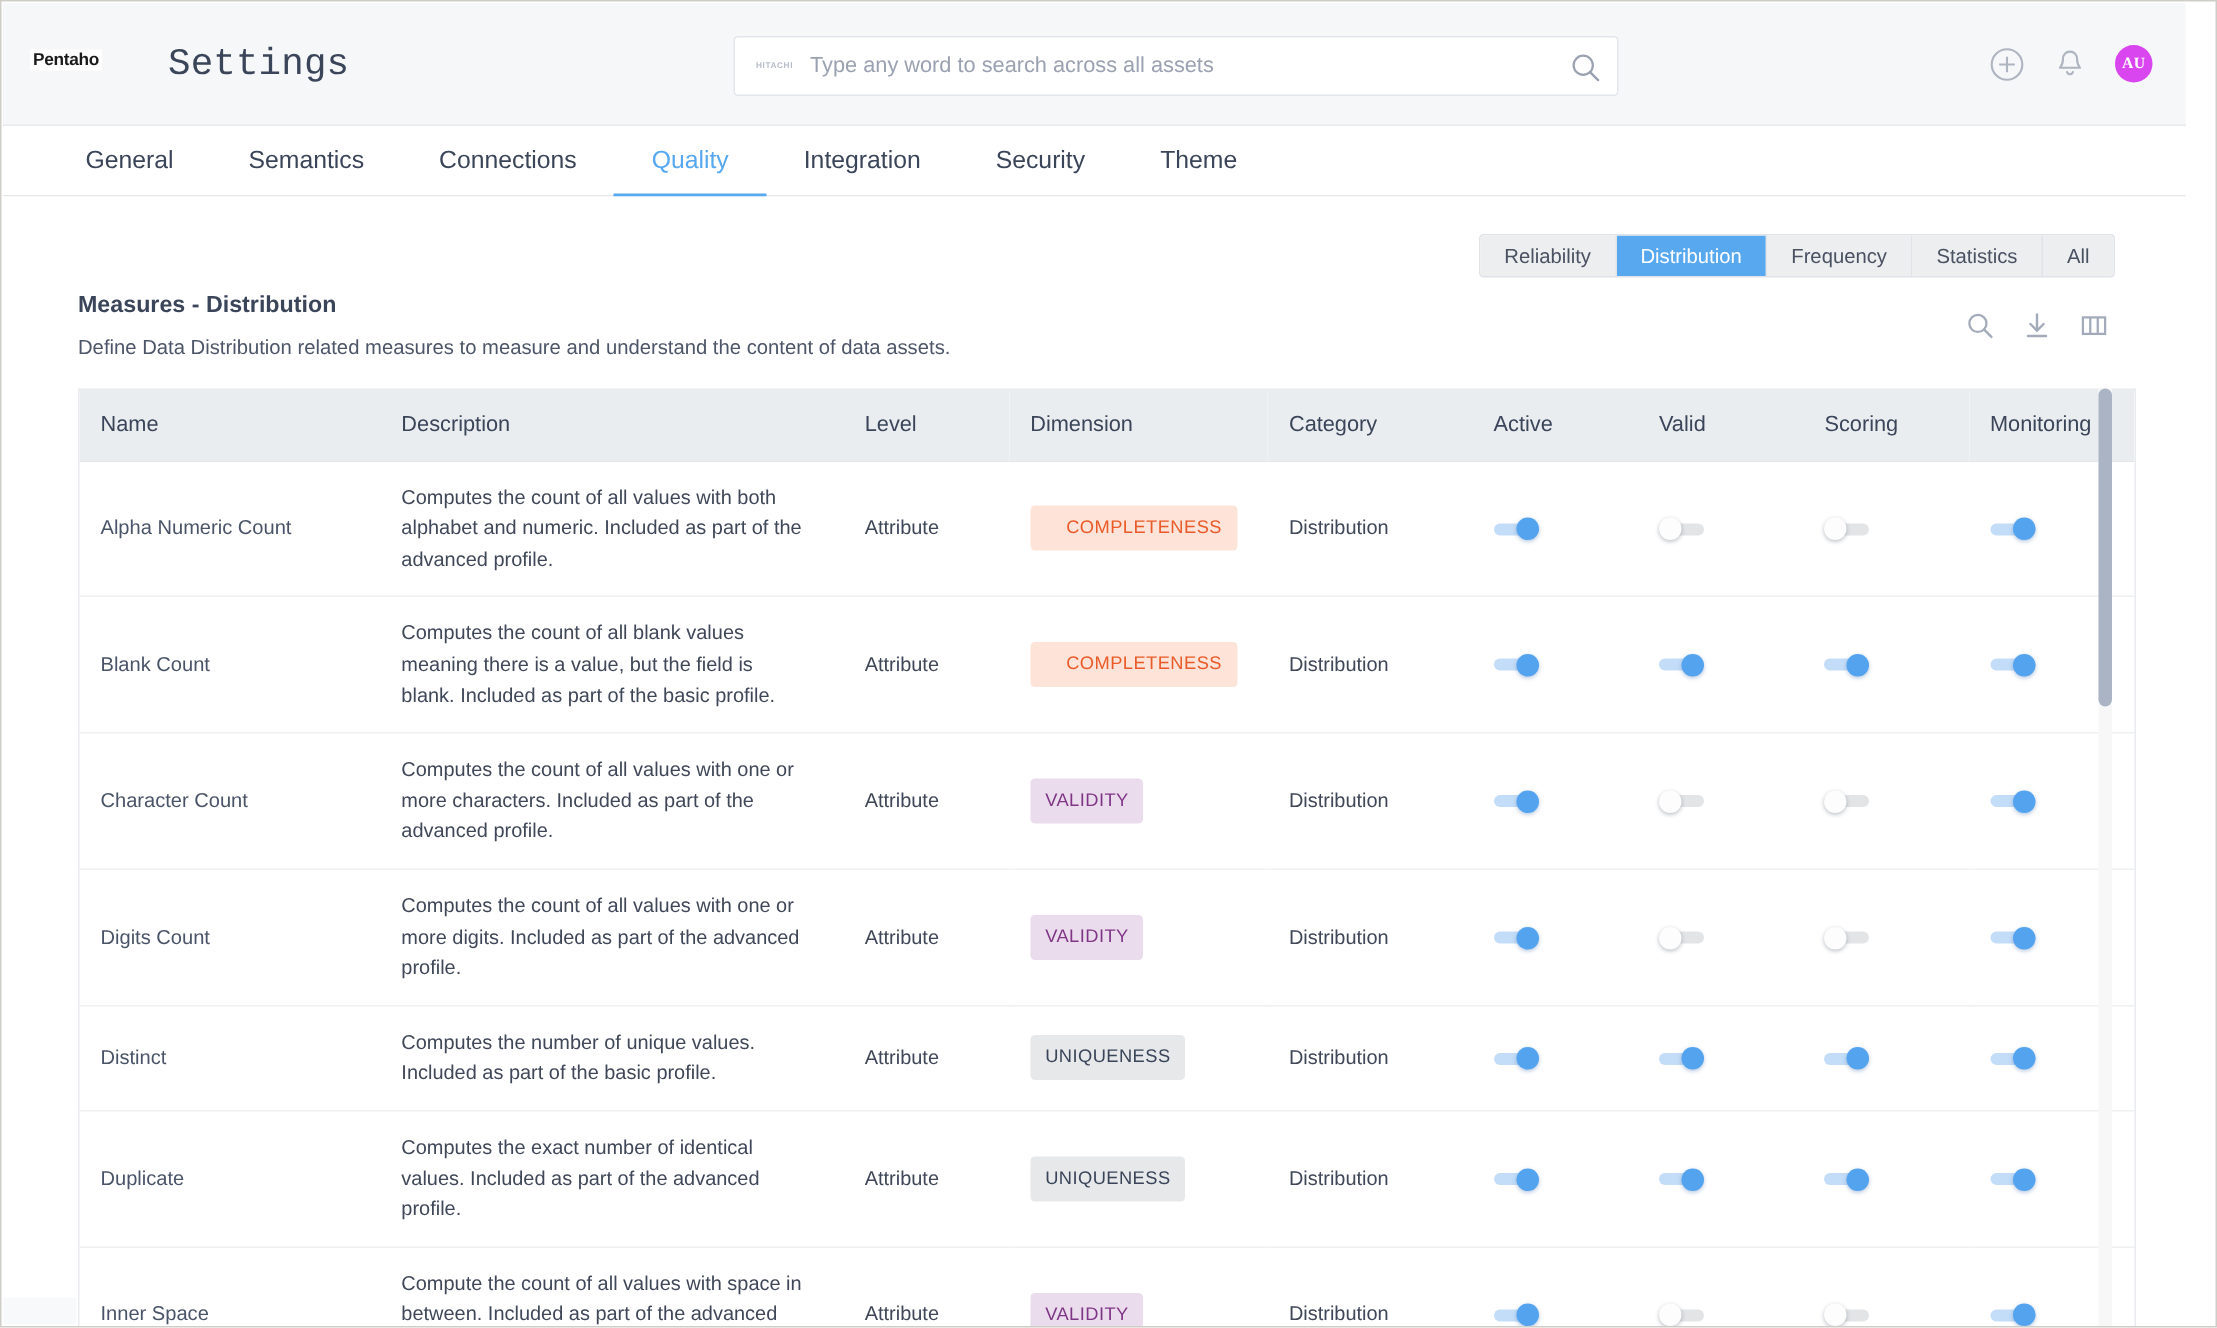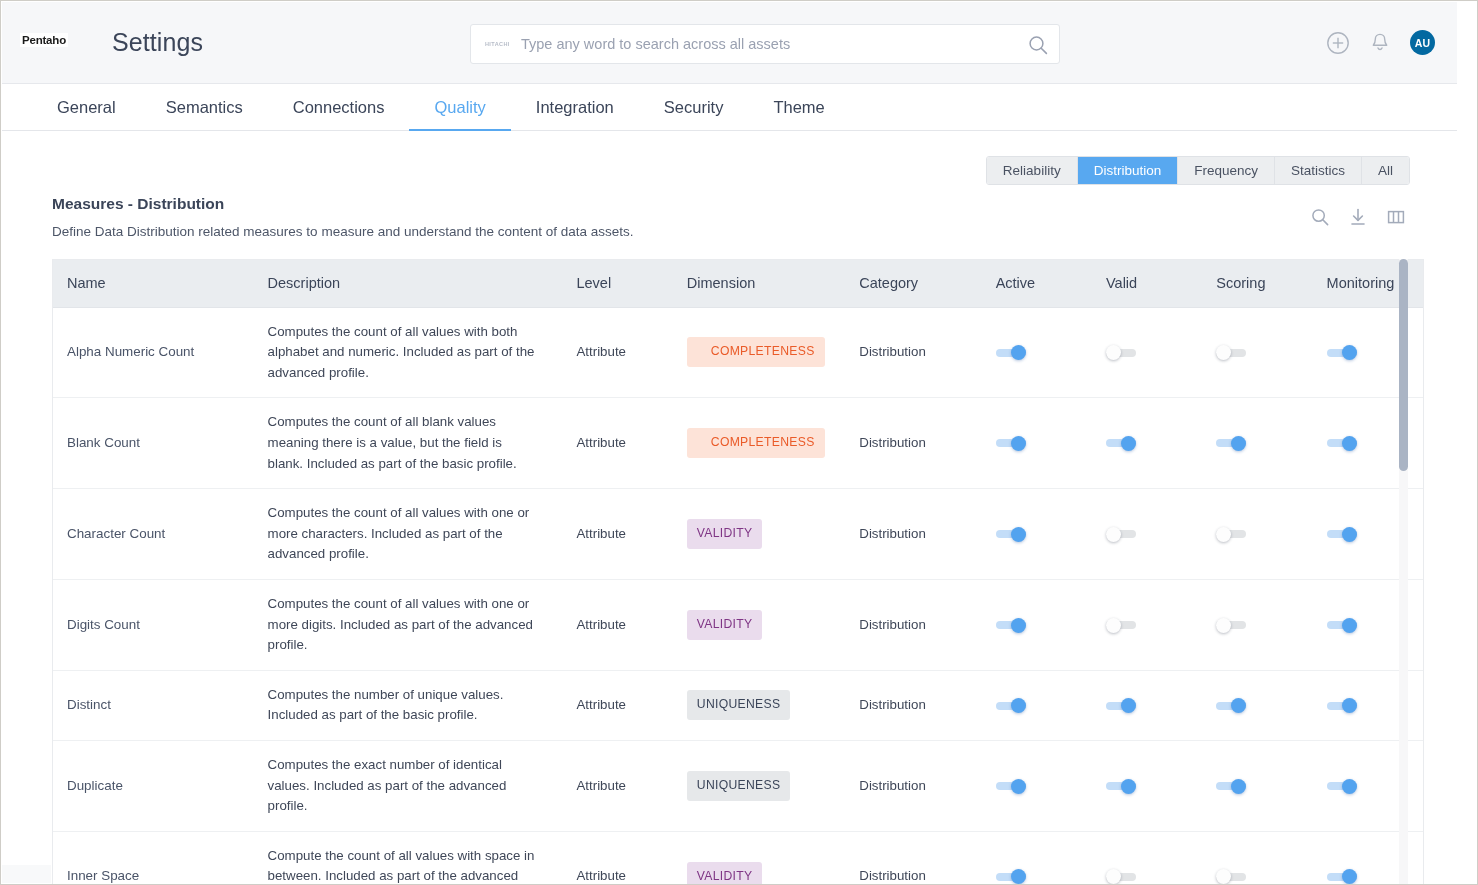--- a/index.html
+++ b/index.html
@@ -30,23 +30,24 @@
   .logo {
     position: absolute; left: 18px; top: 31px;
     font-size: 11.5px; font-weight: bold; letter-spacing: -0.2px;
     color: #1b1b1b; background: #ffffff;
     padding: 1px 2px;
   }
   .page-title {
     position: absolute; left: 110px; top: 26px;
     font-size: 25px; font-weight: 400; color: #3b4559;
     letter-spacing: 0.1px;
+    font-family: Liberation Mono, monospace;
   }
   .searchbox {
-    position: absolute; left: 468px; top: 22px;
+    position: absolute; left: 487px; top: 22px;
     width: 590px; height: 40px;
     background: #ffffff;
     border: 1px solid #e3e6ea;
     border-radius: 3px;
   }
   .search-minilogo {
     position: absolute; left: 14px; top: 16px;
     font-size: 5.5px; letter-spacing: 0.4px;
     color: #b6bcc8; font-weight: 600;
   }
@@ -59,24 +60,24 @@
   }
   .search-input::placeholder { color: #9aa1b1; }
   .search-icon-btn {
     position: absolute; right: 10px; top: 9px;
     width: 22px; height: 22px; cursor: pointer;
   }
   .hdr-icons { position: absolute; right: 22px; top: 28px; display: flex; gap: 18px; align-items: center; }
   .icon-btn { width: 24px; height: 24px; cursor: pointer; }
   .avatar {
     width: 25px; height: 25px; border-radius: 50%;
-    background: #0369a1; color: #ffffff;
+    background: #d946ef; color: #ffffff;
     font-size: 10.5px; font-weight: 600;
     display: flex; align-items: center; justify-content: center;
-    cursor: pointer; letter-spacing: 0.2px;
+    cursor: pointer; letter-spacing: 0.2px; font-family: Liberation Serif, serif;
   }
 
   
   .tabbar {
     position: absolute; left: 1px; top: 83px;
     width: 1455px; height: 47px;
     background: #ffffff;
     border-bottom: 1px solid #e4e6ea;
   }
   .tabs { position: absolute; left: 30px; top: 0; display: flex; height: 47px; }

